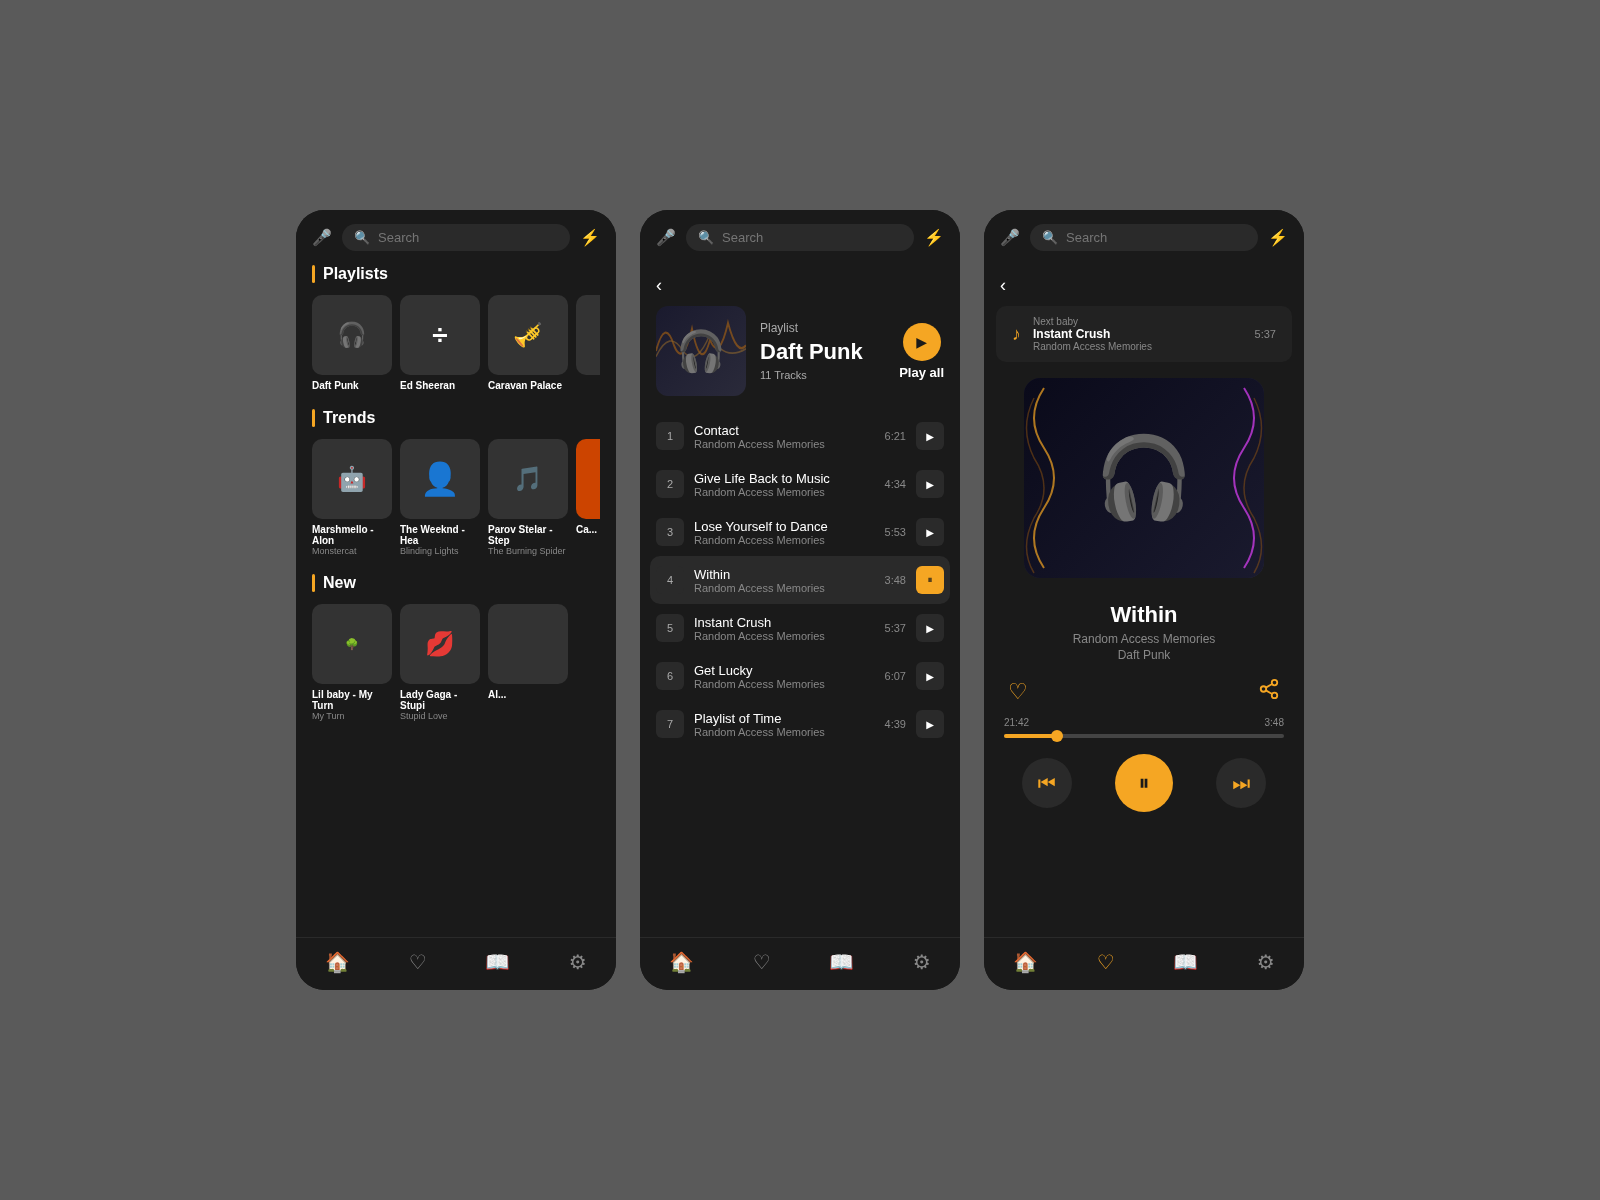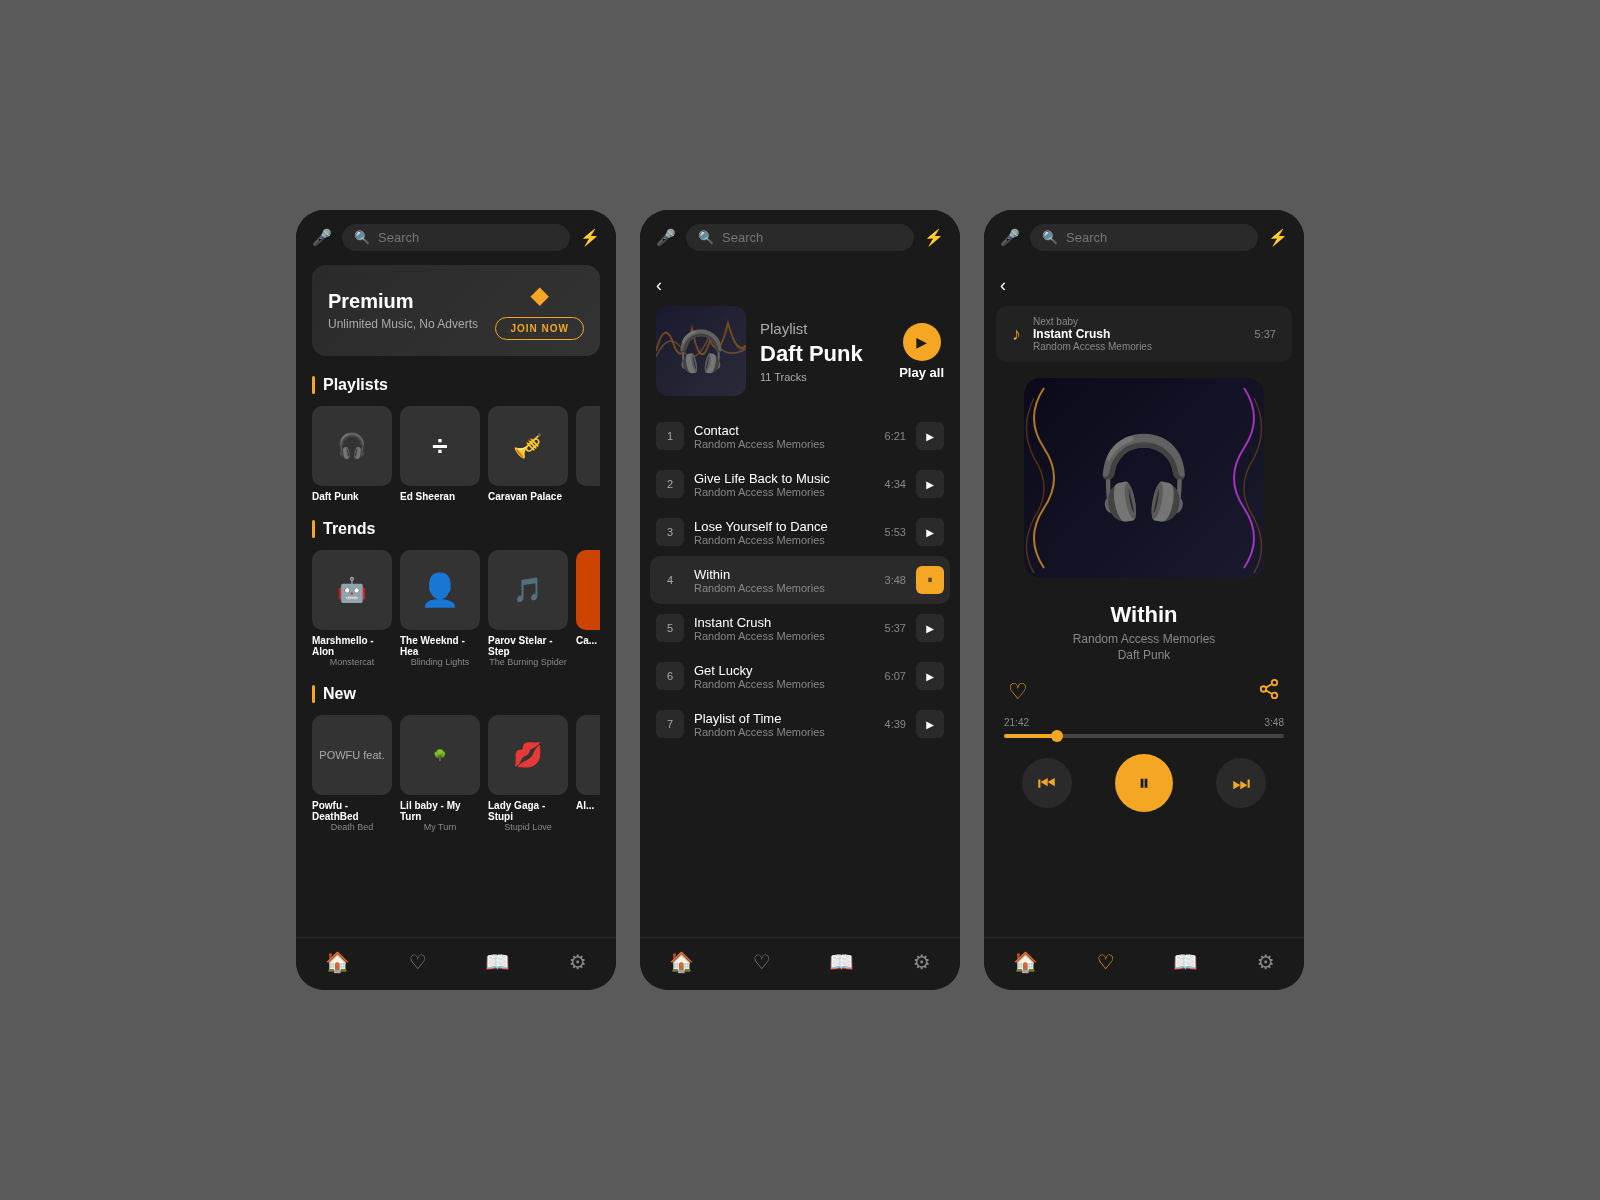--- a/index.html
+++ b/index.html
@@ -135,21 +135,21 @@
       overflow: hidden;
       background: #333;
       display: flex;
       align-items: center;
       justify-content: center;
       font-size: 24px;
       margin-bottom: 5px;
       position: relative;
     }
     .grid-item .label { color: #fff; font-size: 10px; font-weight: 600; }
-    .grid-item .sublabel { color: #888; font-size: 9px; text-align: center; }
+    .grid-item .sublabel { color: #888; font-size: 9px; }
 
     
     .thumb-daft { background: linear-gradient(135deg, #1a1a1a, #3a3a3a); }
     .thumb-ed { background: linear-gradient(135deg, #1e5080, #4a90d9); }
     .thumb-caravan { background: linear-gradient(135deg, #8b2500, #cc4400); }
     .thumb-marshmello { background: linear-gradient(135deg, #0a3a5c, #1a6a9a); }
     .thumb-weeknd { background: linear-gradient(135deg, #7a1a0a, #cc2200); }
     .thumb-parov { background: linear-gradient(135deg, #2a4a1a, #4a8a2a); }
     .thumb-powfu { background: linear-gradient(135deg, #1a2a3a, #2a4a5a); }
     .thumb-lil { background: linear-gradient(135deg, #1a4a1a, #2a8a4a); }
@@ -176,21 +176,21 @@
       border-radius: 12px;
       background: linear-gradient(135deg, #1a1a2e, #2a2a3a);
       display: flex;
       align-items: center;
       justify-content: center;
       flex-shrink: 0;
       overflow: hidden;
       position: relative;
     }
     .playlist-info { flex: 1; }
-    .playlist-info .playlist-label { color: #aaa; font-size: 15px; margin-bottom: 4px; }
+    .playlist-info .playlist-label { color: #aaa; font-size: 12px; margin-bottom: 4px; }
     .playlist-info .playlist-name { color: #fff; font-size: 22px; font-weight: bold; }
     .playlist-info .playlist-count { color: #aaa; font-size: 11px; margin-top: 4px; }
     .play-all-btn {
       background: #f5a623;
       border: none;
       border-radius: 50%;
       width: 38px;
       height: 38px;
       display: flex;
       align-items: center;
@@ -361,30 +361,20 @@
     <span class="mic-icon">🎤</span>
     <div class="search-box">
       <span class="search-icon">🔍</span>
       <input type="text" placeholder="Search" style="">
     </div>
     <span class="filter-icon">⚡</span>
   </div>
 
   <div class="screen1-content">
 
-    <div class="premium-banner">
-      <div class="premium-text">
-        <h2>Premium</h2>
-        <p>Unlimited Music, No Adverts</p>
-      </div>
-      <div class="premium-right">
-        <span class="diamond-icon">◆</span>
-        <button class="join-btn">JOIN NOW</button>
-      </div>
-    </div>
 
     <div class="section-title">Playlists</div>
     <div class="grid-row">
       <div class="grid-item">
         <div class="thumb thumb-daft">🎧</div>
         <span class="label">Daft Punk</span>
       </div>
       <div class="grid-item">
         <div class="thumb thumb-ed" style="color:#fff;font-size:28px;font-weight:bold;">÷</div>
         <span class="label">Ed Sheeran</span>
@@ -417,25 +407,20 @@
         <span class="sublabel">The Burning Spider</span>
       </div>
       <div class="grid-item">
         <div class="thumb" style="background:#cc4400;"></div>
         <span class="label">Ca...</span>
       </div>
     </div>
 
     <div class="section-title">New</div>
     <div class="grid-row">
-      <div class="grid-item">
-        <div class="thumb thumb-powfu" style="font-size:11px;color:#aaa;text-align:center;padding:4px;">POWFU feat.</div>
-        <span class="label">Powfu - DeathBed</span>
-        <span class="sublabel">Death Bed</span>
-      </div>
       <div class="grid-item">
         <div class="thumb thumb-lil" style="font-size:11px;color:#aaa;text-align:center;">🌳</div>
         <span class="label">Lil baby - My Turn</span>
         <span class="sublabel">My Turn</span>
       </div>
       <div class="grid-item">
         <div class="thumb thumb-gaga">💋</div>
         <span class="label">Lady Gaga - Stupi</span>
         <span class="sublabel">Stupid Love</span>
       </div>

